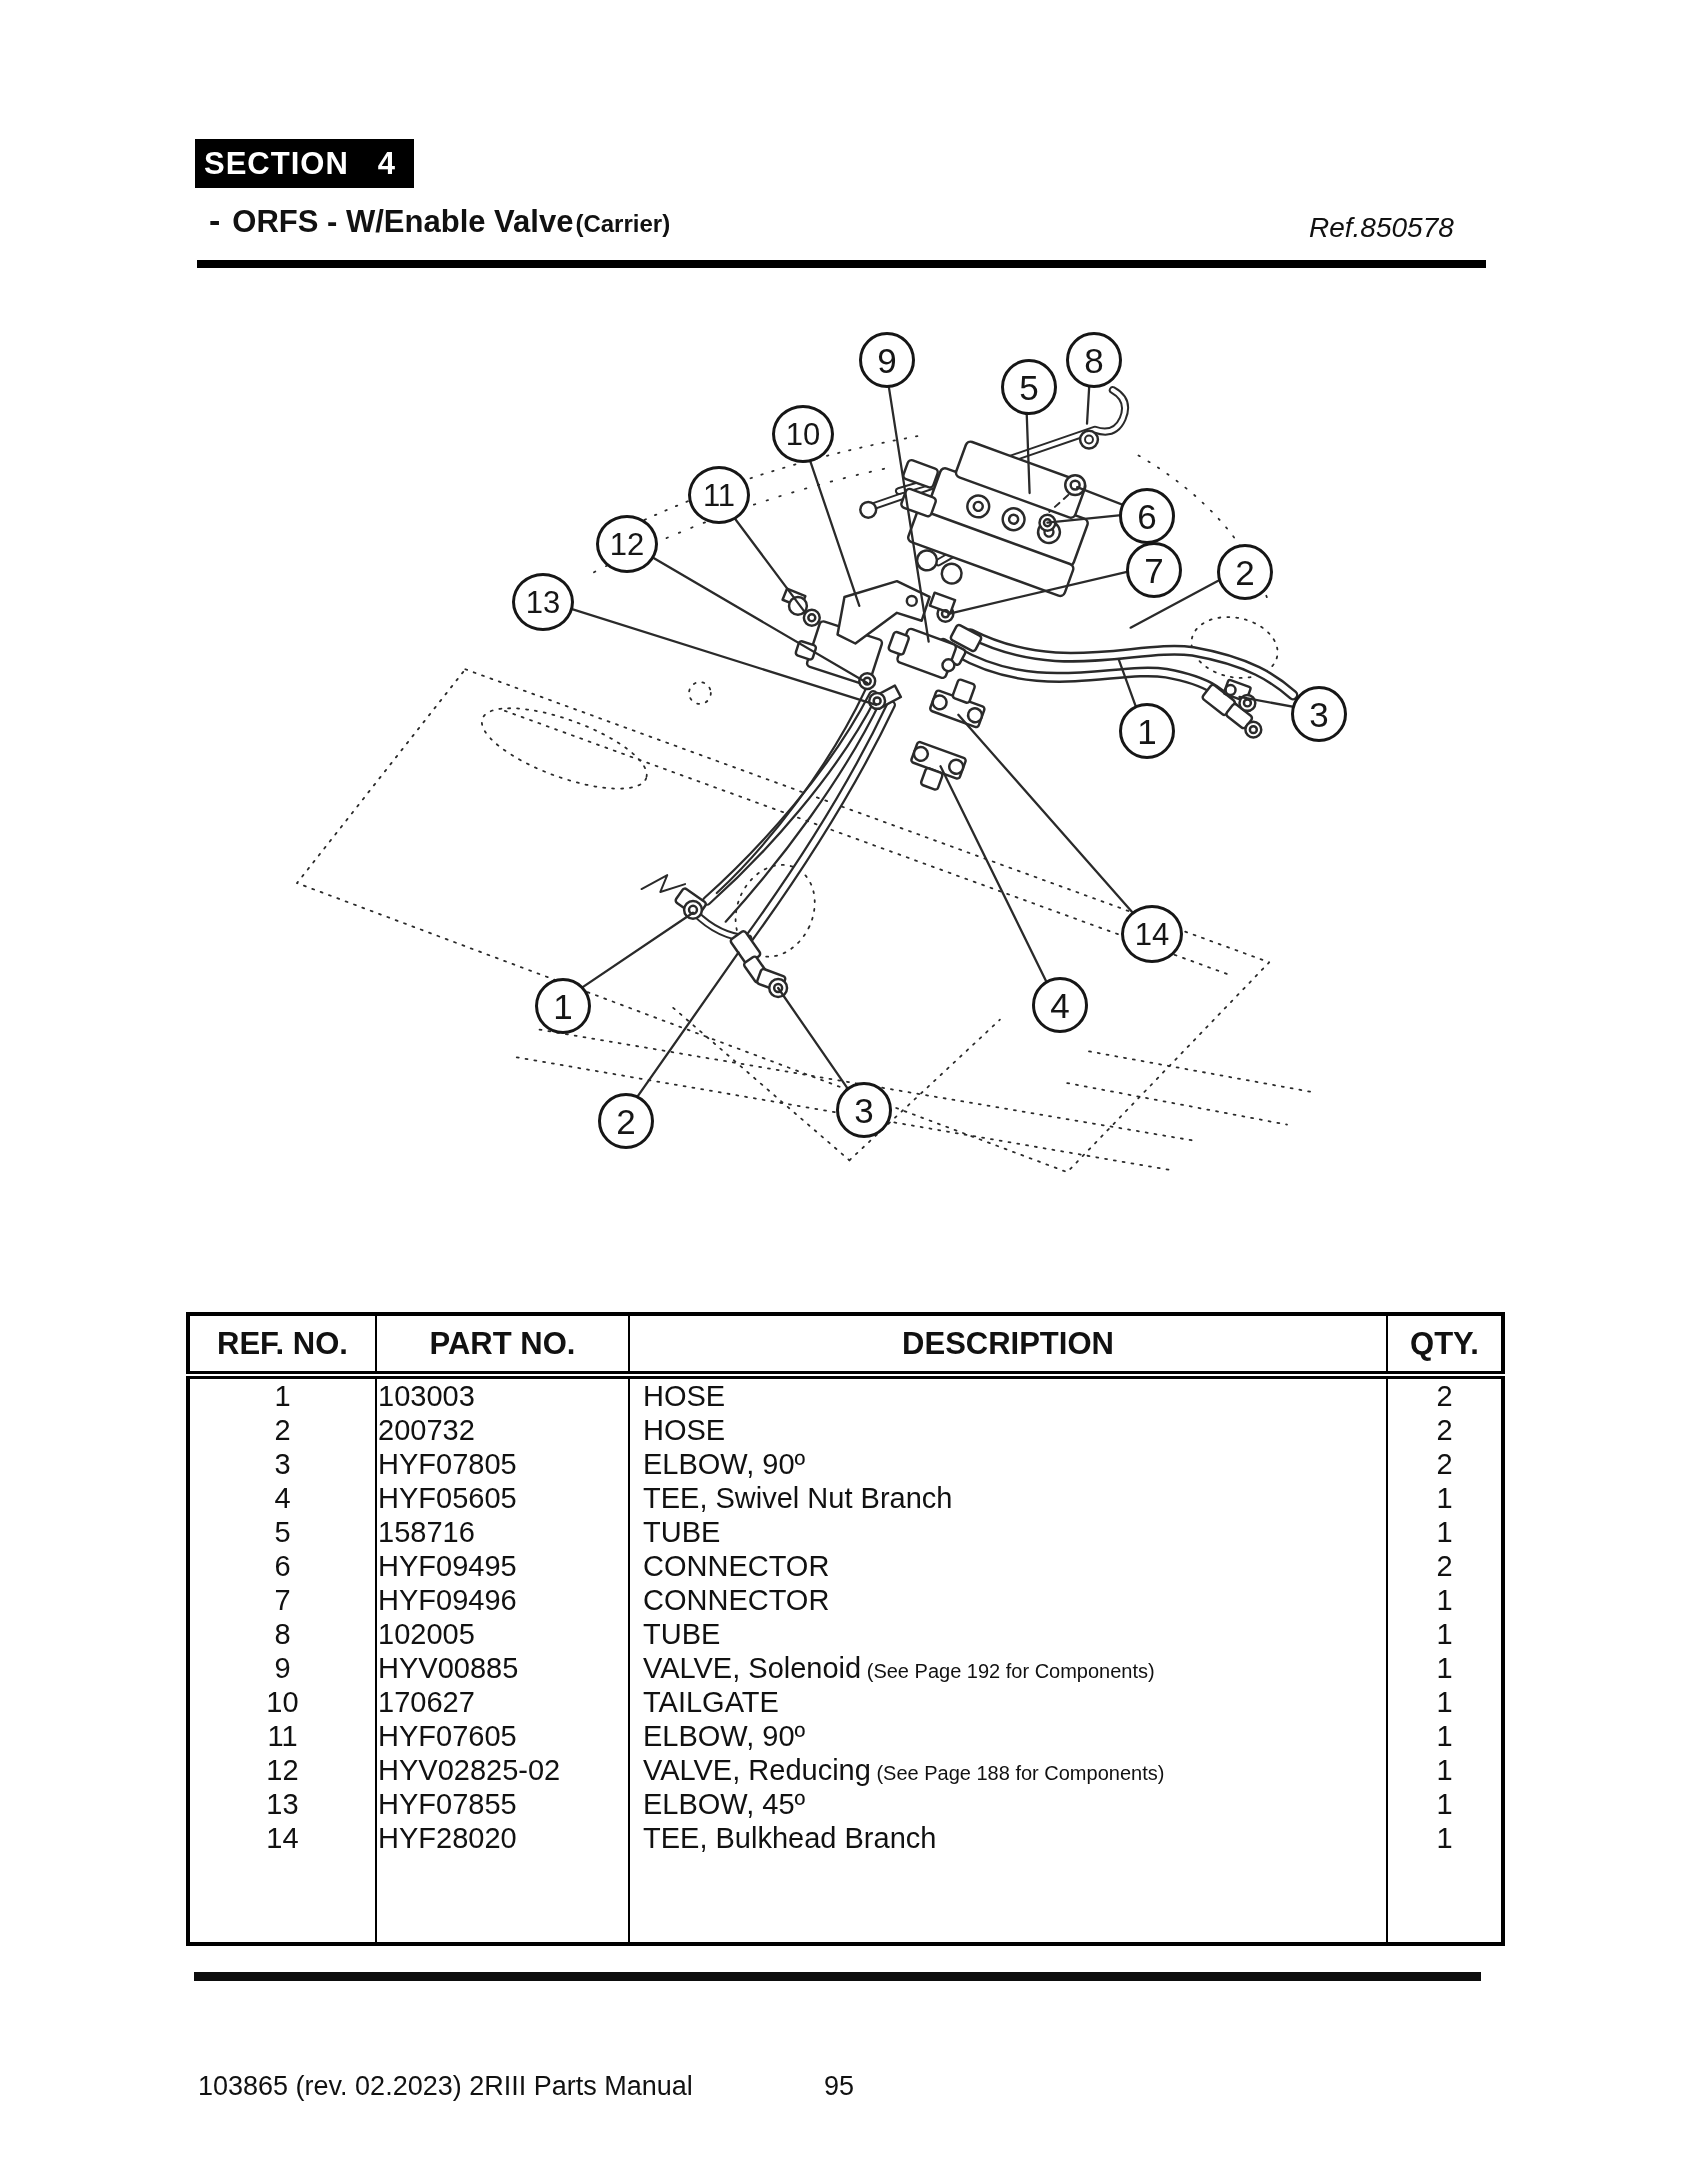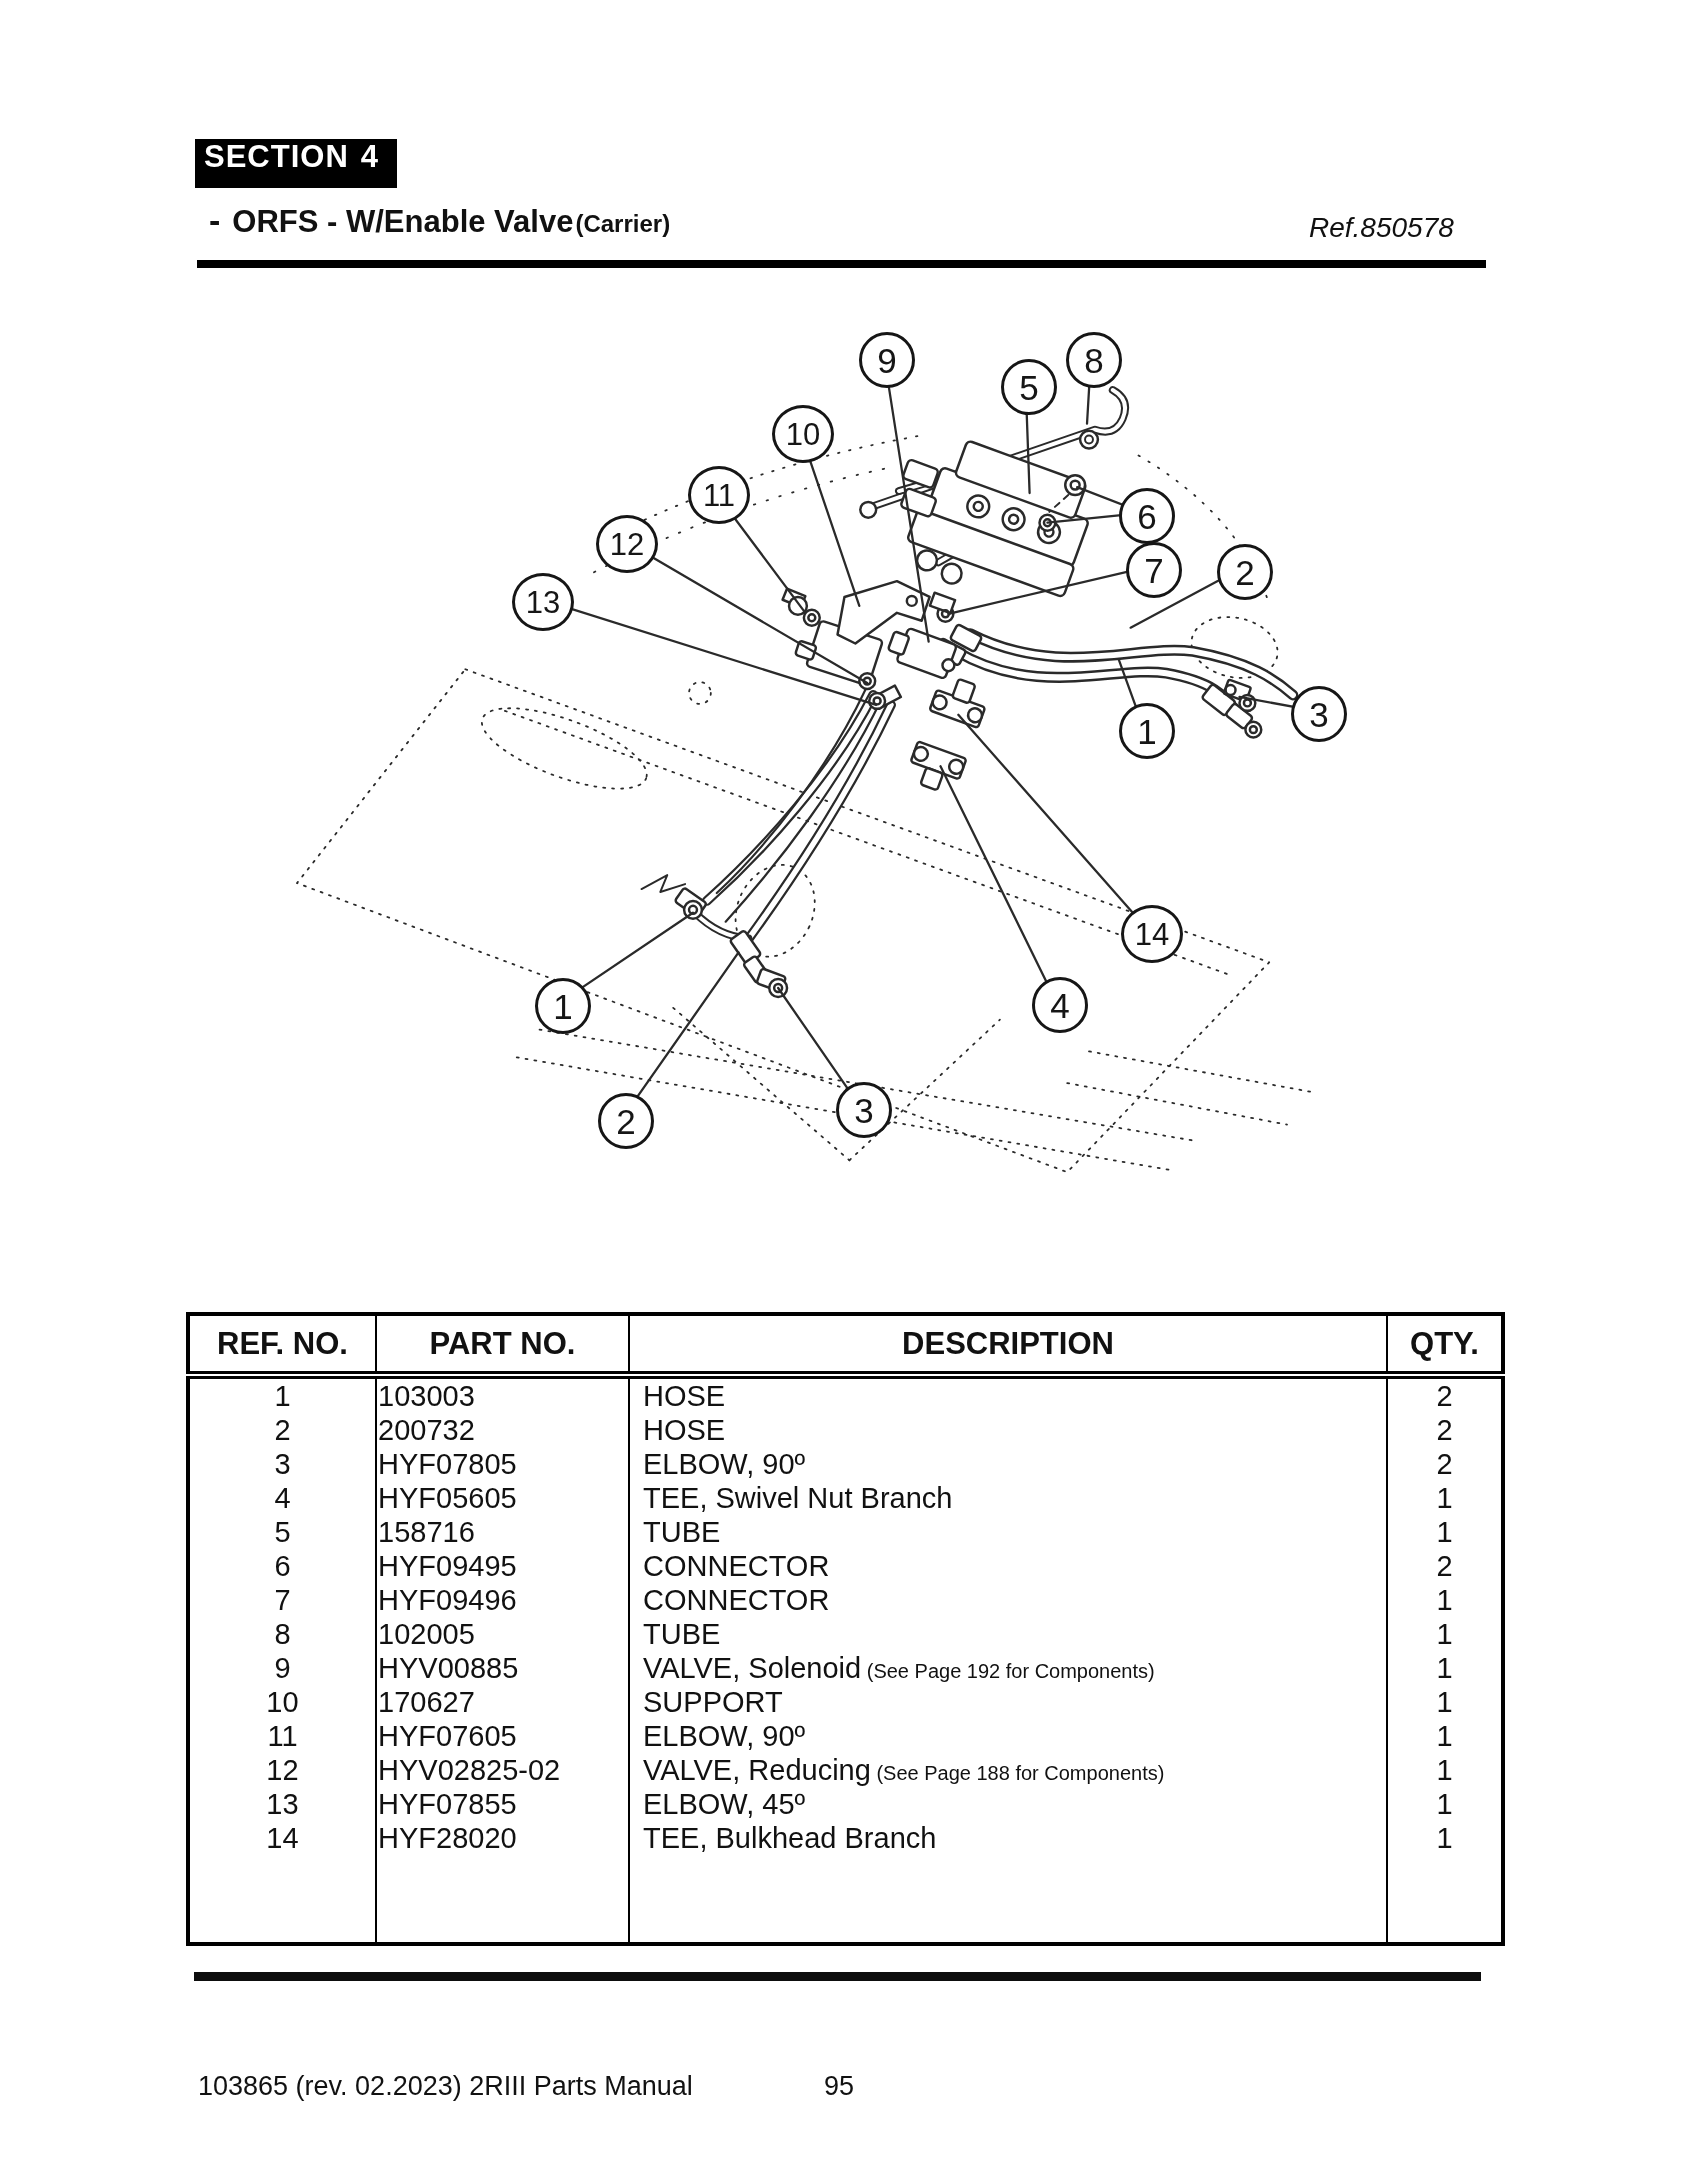--- a/index.html
+++ b/index.html
@@ -4,22 +4,22 @@
 <style>
   html,body { margin:0; padding:0; }
   body {
     width:1683px; height:2178px; position:relative; background:#ffffff;
     font-family:"Liberation Sans", sans-serif; color:#111;
     overflow:hidden;
   }
 
   
   .section-badge {
-    position:absolute; left:195px; top:139px; width:202px; height:49px;
-    background:#000; color:#fff; display:flex; 
+    position:absolute; left:195px; top:139px; width:219px; height:49px;
+    background:#000; color:#fff; display:flex; align-items:center;
     font-weight:bold; font-size:31px; letter-spacing:1px;
   }
   .section-badge .lbl { margin-left:9px; }
   .section-badge .num { margin-left:auto; margin-right:18px; }
 
   .title-row {
     position:absolute; left:195px; top:201px; display:flex; align-items:baseline;
     white-space:nowrap;
   }
   .title-main { font-size:47px; font-weight:bold; letter-spacing:-1px; }
@@ -382,21 +382,21 @@
       </tr>
       <tr>
         <td class="c-ref">9</td>
         <td class="c-part">HYV00885</td>
         <td class="c-desc">VALVE, Solenoid<span class="desc-note"> (See Page 192 for Components)</span></td>
         <td class="c-qty">1</td>
       </tr>
       <tr>
         <td class="c-ref">10</td>
         <td class="c-part">170627</td>
-        <td class="c-desc">SUPPORT</td>
+        <td class="c-desc">TAILGATE</td>
         <td class="c-qty">1</td>
       </tr>
       <tr>
         <td class="c-ref">11</td>
         <td class="c-part">HYF07605</td>
         <td class="c-desc">ELBOW, 90º</td>
         <td class="c-qty">1</td>
       </tr>
       <tr>
         <td class="c-ref">12</td>

